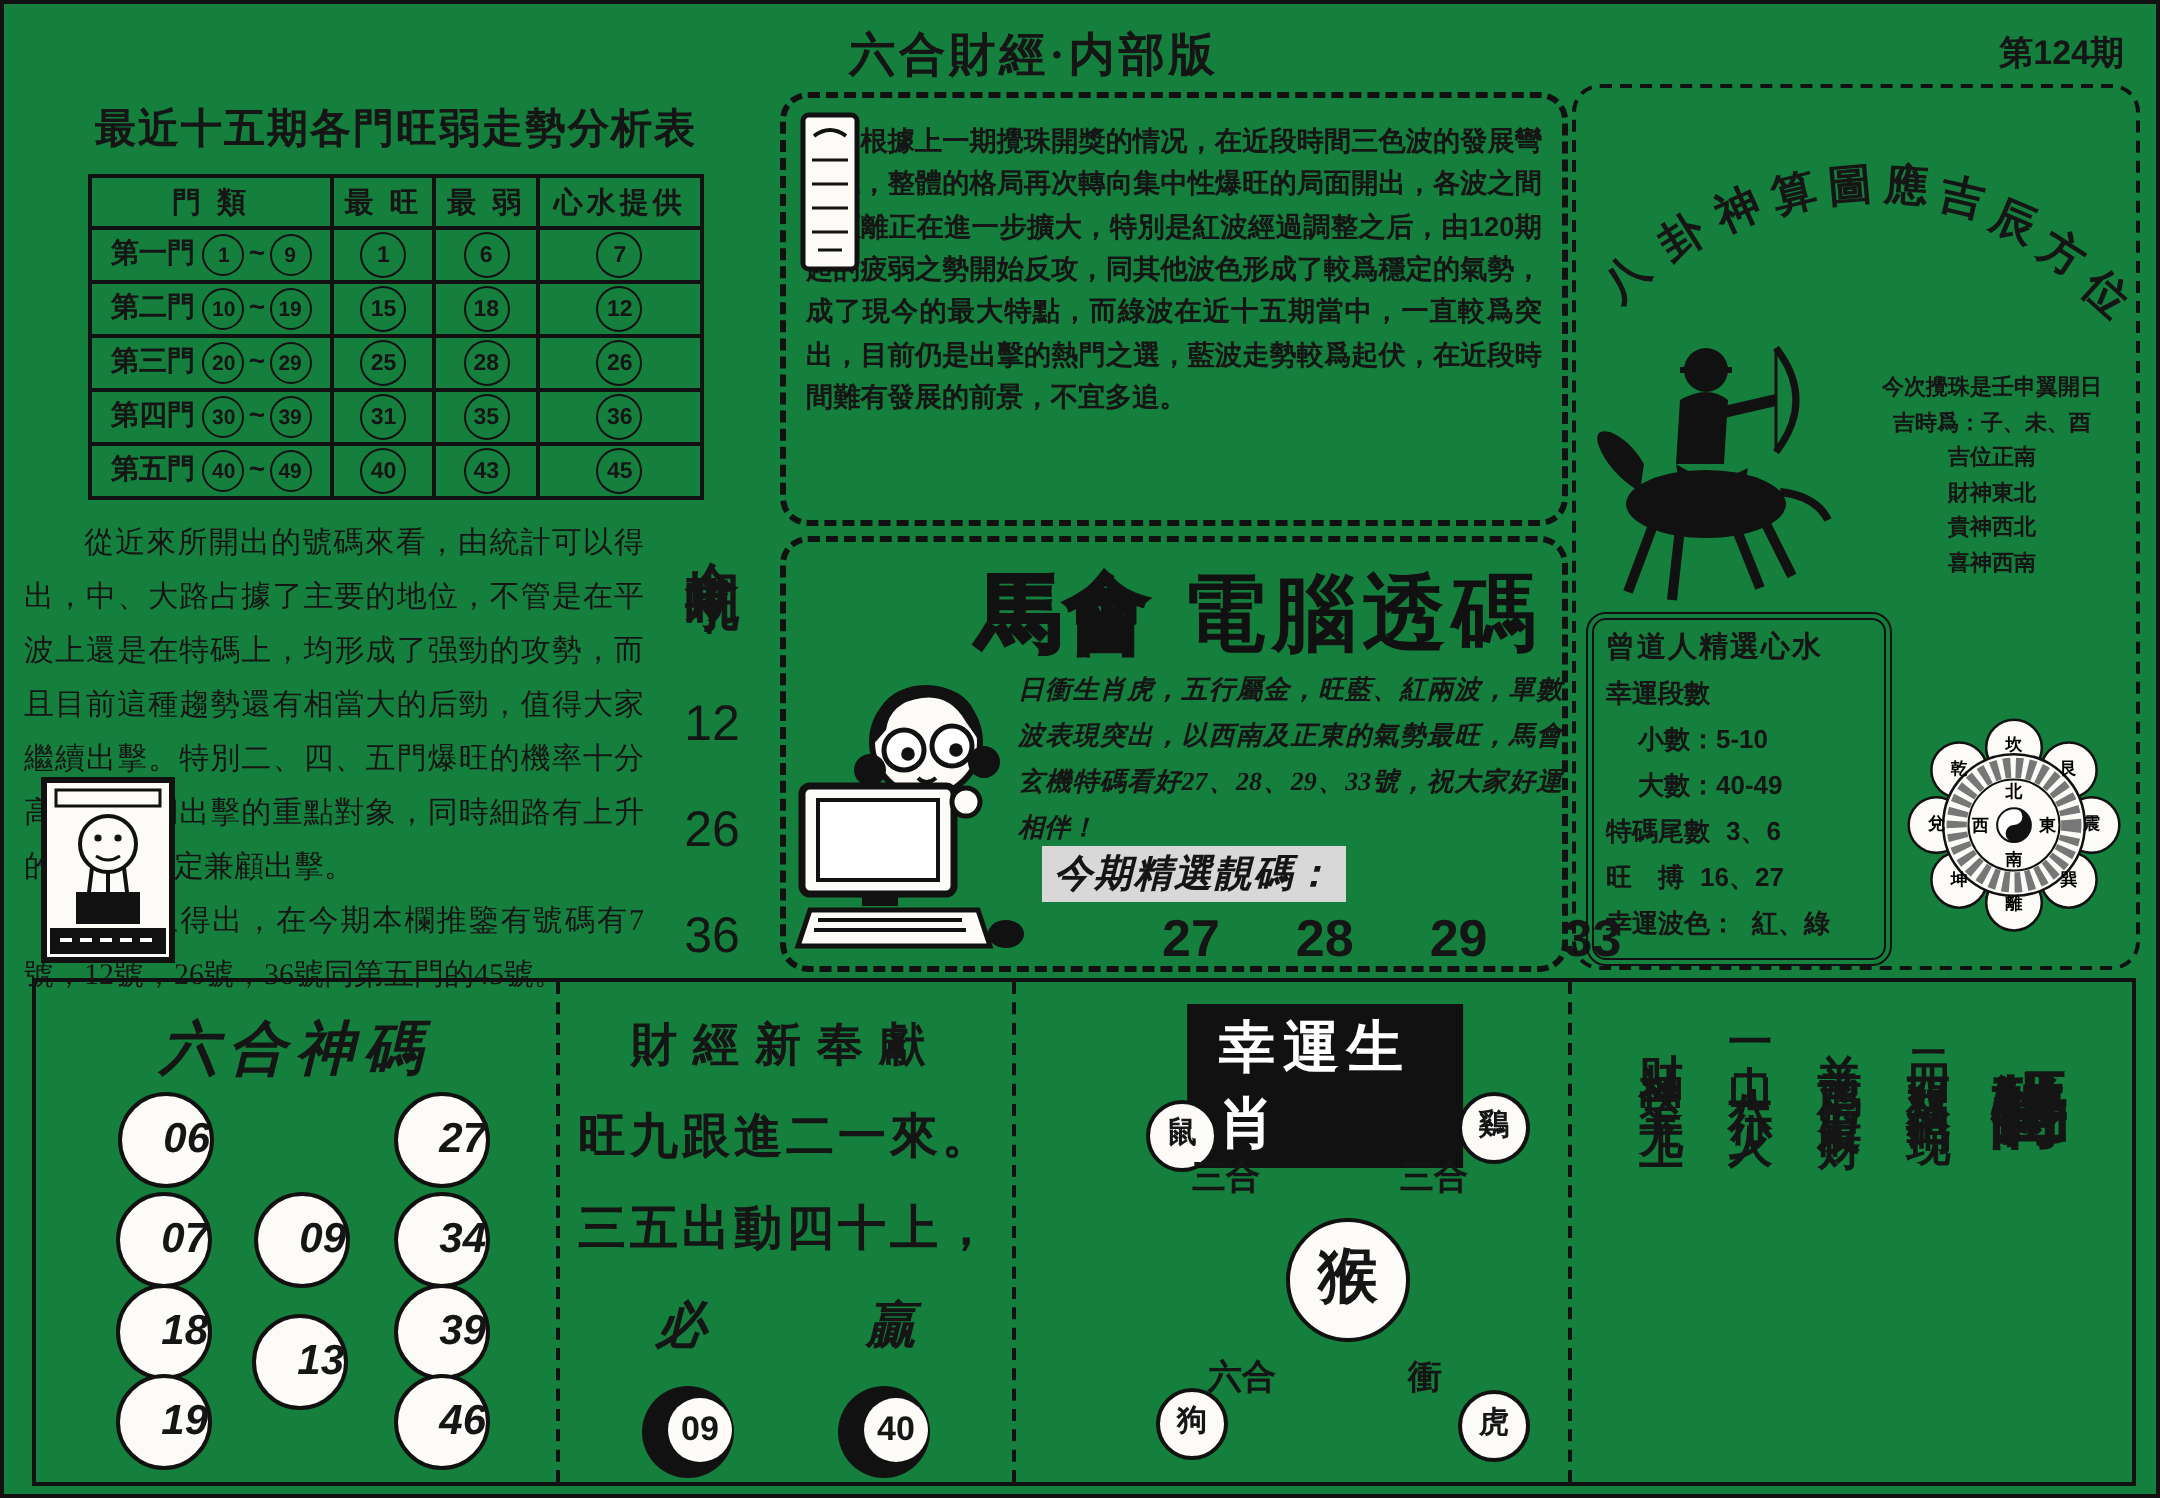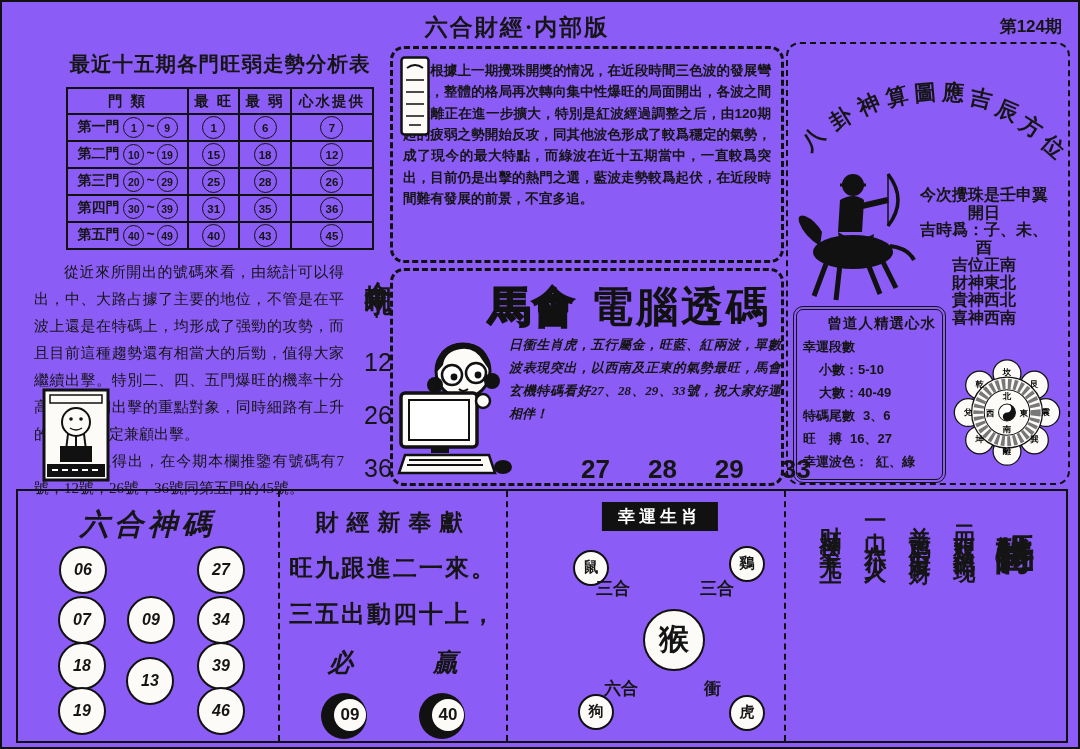--- a/index.html
+++ b/index.html
@@ -1,26 +1,26 @@
 <!DOCTYPE html>
 <html><head>
 <meta charset="utf-8">
 <style>
   html,body{margin:0;padding:0;background:#e8e6e2;}
-  .page{position:relative;width:1080px;height:749px;background:#8b5cf6;border:2px solid #111;
+  .page{position:relative;width:1080px;height:749px;background:#15803d;border:2px solid #111;
         box-sizing:border-box;font-family:"Liberation Sans",sans-serif;color:#151515;overflow:hidden;}
   .abs{position:absolute;}
 
   
   .hdr-title{left:390px;top:10px;width:250px;text-align:center;font-size:23px;font-weight:bold;
              letter-spacing:2px;font-family:"Liberation Serif",serif;}
   .hdr-issue{right:16px;top:13px;font-size:17px;font-weight:600;}
 
   
-  .left-col{left:10px;top:48px;width:372px;height:436px;margin-left:22px;}
+  .left-col{left:10px;top:48px;width:372px;height:436px;}
   .an-title{font-size:20.5px;font-weight:bold;text-align:center;letter-spacing:1px;}
   table.an{border-collapse:collapse;margin:9px auto 0;width:308px;}
   table.an th,table.an td{border:2px solid #111;text-align:center;font-size:14px;font-weight:bold;
      padding:1px 2px;height:22px;white-space:nowrap;}
   table.an th{font-size:14.5px;letter-spacing:2px;}
   .circ{display:inline-flex;align-items:center;justify-content:center;width:21px;height:21px;
         border:1.5px solid #111;border-radius:50%;font-size:11.5px;font-weight:bold;vertical-align:middle;}
   .circ.sm{width:19px;height:19px;font-size:10.5px;}
   .sep{margin:0 2px;}
   .left-flex{display:flex;margin-top:9px;}
@@ -53,54 +53,54 @@
   .mahui-body{left:116px;top:62px;width:272px;font-family:"Liberation Serif",serif;font-style:italic;
               font-size:13px;font-weight:600;line-height:1.78;text-align:justify;}
   .picks-label{left:128px;top:152px;font-size:19px;font-weight:bold;font-style:italic;
                background:#d8d8d8;padding:1px 6px;letter-spacing:1px;}
   .picks-row{left:188px;top:183px;display:flex;gap:38px;font-size:26px;font-weight:bold;}
 
   
   .right-col{left:784px;top:40px;width:284px;height:443px;border:2.5px dashed #111;border-radius:14px;
              box-sizing:border-box;}
   .arc-ch{position:absolute;font-family:"DejaVu Serif",serif;font-size:22px;font-weight:bold;}
-  .fortune{left:126px;top:142px;width:140px;text-align:center;font-size:16px;font-weight:bold;
+  .fortune{left:138px;top:142px;width:140px;text-align:center;font-size:11px;font-weight:bold;
            line-height:17.5px;}
   .rider{left:2px;top:116px;width:130px;height:150px;}
   .xinshui{left:5px;top:262px;width:153px;height:177px;border:4px double #111;border-radius:10px;
            box-sizing:border-box;padding:4px 6px;}
-  .xs-title{text-align:right;font-size:14.5px;font-weight:bold;letter-spacing:1px;}
+  .xs-title{text-align:left;font-size:14.5px;font-weight:bold;letter-spacing:1px;}
   .xs-row{font-size:13px;font-weight:bold;margin-top:5px;white-space:nowrap;}
   .xs-ind{margin-left:16px;font-weight:600;}
   .xs-val{font-weight:600;margin-left:8px;}
   .bagua{left:160px;top:293px;width:118px;height:146px;}
 
   
   .bottom-row{left:14px;top:487px;width:1052px;height:254px;border:2.5px solid #111;
               box-sizing:border-box;display:flex;}
   .cell{position:relative;box-sizing:border-box;}
   .cell-sep{border-right:2.5px dashed #111;}
   .cell-shenma{width:262px;font-style:italic;}
   .sm-title{text-align:center;font-size:29px;font-weight:bold;letter-spacing:5px;margin-top:14px;
             font-family:"Liberation Sans",sans-serif;}
   .numcirc{position:absolute;width:44px;height:44px;border:2.5px solid #111;border-radius:50%;
-           text-align:center;line-height:44px;font-size:16px;font-weight:bold;background:#fcfbf8;}
+           text-align:right;line-height:44px;font-size:21px;font-weight:bold;background:#fcfbf8;}
   .cell-fx{width:228px;text-align:center;}
   .fx-title{margin-top:16px;font-family:"Liberation Serif",serif;font-size:23px;font-weight:bold;
             letter-spacing:8px;}
   .fx-line{font-size:24px;font-weight:bold;margin-top:14px;letter-spacing:2px;}
   .fx-mustwin{display:flex;justify-content:space-between;padding:0 48px;margin-top:16px;
               font-family:"Liberation Serif",serif;font-size:25px;font-weight:bold;font-style:italic;}
   .fx-balls{display:flex;justify-content:center;gap:52px;margin-top:14px;}
   .ball{position:relative;width:46px;height:46px;border-radius:50%;background:#111;}
   .ball span{position:absolute;right:1px;top:6px;width:32px;height:32px;border-radius:50%;
              background:#fcfbf8;line-height:32px;text-align:center;font-weight:bold;font-size:17px;}
   .cell-sx{width:278px;}
   .sx-banner{position:absolute;top:11px;left:50%;transform:translateX(-38%);background:#111;color:#fff;
-             font-size:17px;font-weight:bold;letter-spacing:4px;padding:3px 16px;}
+             font-size:28px;font-weight:bold;letter-spacing:4px;padding:3px 16px;}
   .zcirc{position:absolute;border:2px solid #111;border-radius:50%;background:#fcfbf8;text-align:center;
          font-weight:bold;font-family:"Liberation Serif",serif;}
   .zsm{width:32px;height:32px;line-height:31px;font-size:15px;}
   .zbig{width:58px;height:58px;line-height:56px;font-size:30px;border-width:2.5px;}
   .zrel{position:absolute;font-size:17px;font-weight:bold;}
   .cell-poem{flex:1;display:flex;flex-direction:row-reverse;justify-content:space-evenly;
              padding:14px 14px 10px;}
   .poem-title{writing-mode:vertical-rl;text-orientation:upright;font-family:"DejaVu Serif",serif;
               font-size:38px;font-weight:bold;line-height:1.1;}
   .poem-line{writing-mode:vertical-rl;text-orientation:upright;font-family:"Liberation Serif",serif;
@@ -221,20 +221,21 @@
         <path d="M64,58 Q68,62 73,58" stroke="#111" stroke-width="2" fill="none"></path>
         <rect x="6" y="62" width="76" height="54" rx="4" fill="#fcfbf8" stroke="#111" stroke-width="3.5"></rect>
         <rect x="14" y="69" width="60" height="40" fill="#fff" stroke="#111" stroke-width="2"></rect>
         <circle cx="88" cy="70" r="7" fill="#fcfbf8" stroke="#111" stroke-width="2.5"></circle>
         <rect x="36" y="116" width="18" height="6" fill="#111"></rect>
         <path d="M10,124 L94,124 L100,142 L4,142 Z" fill="#fcfbf8" stroke="#111" stroke-width="2.5"></path>
         <path d="M14,129 h72 M12,134 h76" stroke="#111" stroke-width="2"></path>
         <ellipse cx="108" cy="136" rx="9" ry="7" fill="#111"></ellipse>
       </svg>
       <div class="abs mahui-body">日衝生肖虎，五行屬金，旺藍、紅兩波，單數波表現突出，以西南及正東的氣勢最旺，馬會玄機特碼看好27、28、29、33號，祝大家好運相伴！</div>
+      <div class="abs picks-label">今期精選靚碼：</div>
       <div class="abs picks-row">
         <span>27</span>
         <span>28</span>
         <span>29</span>
         <span>33</span>
       </div>
     </div>
   </div>
 
   <div class="abs right-col">

